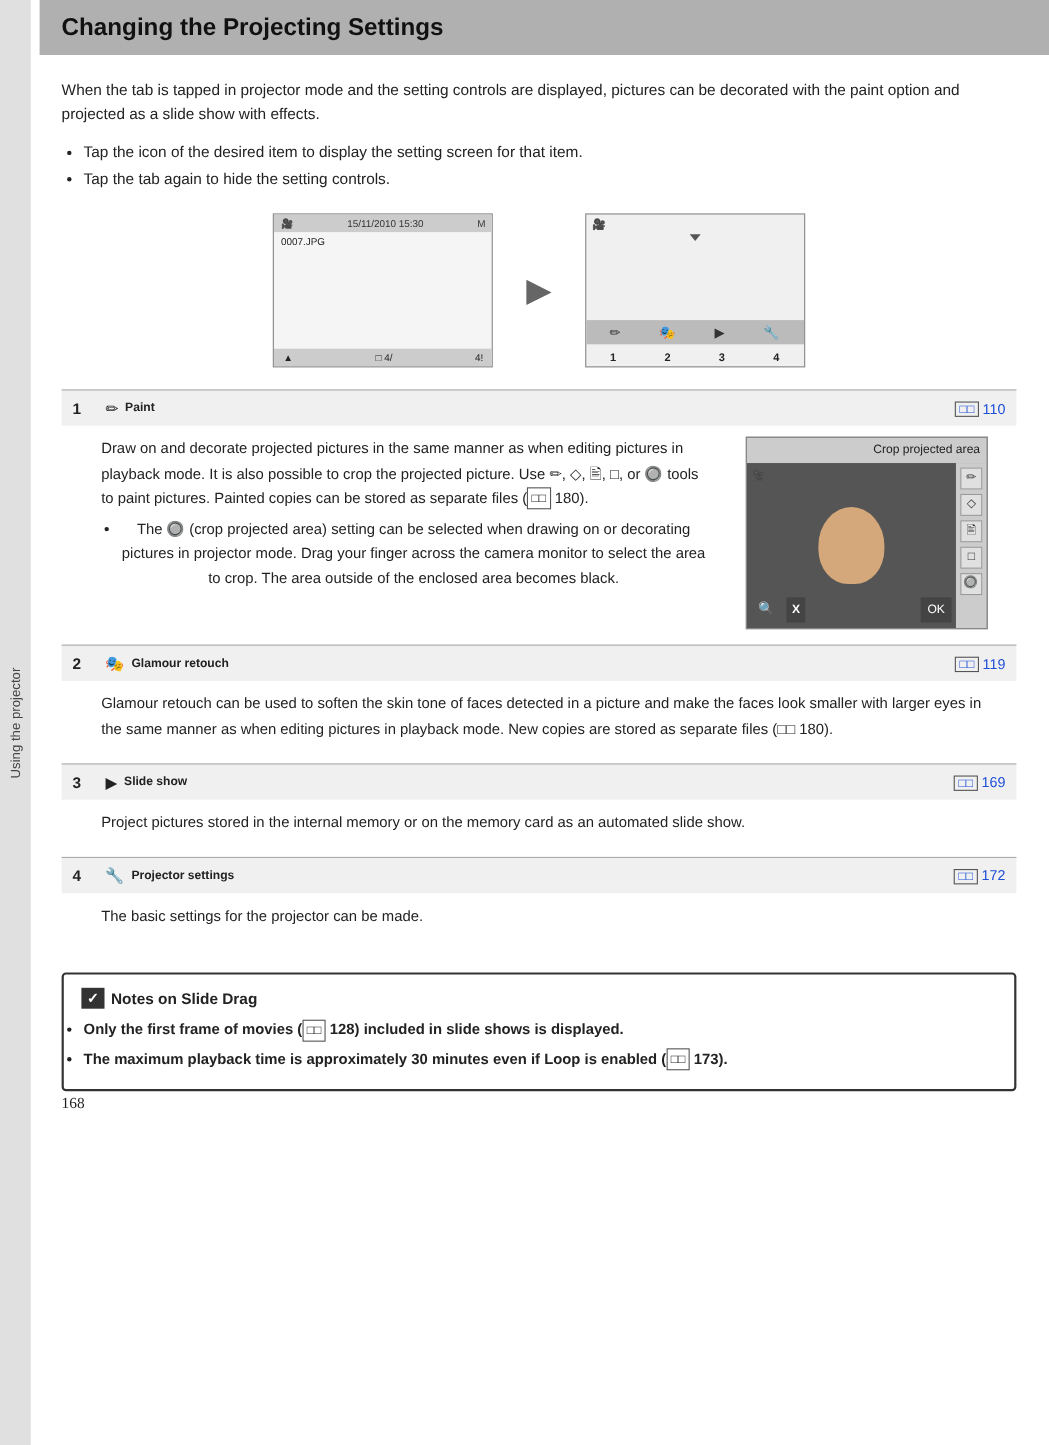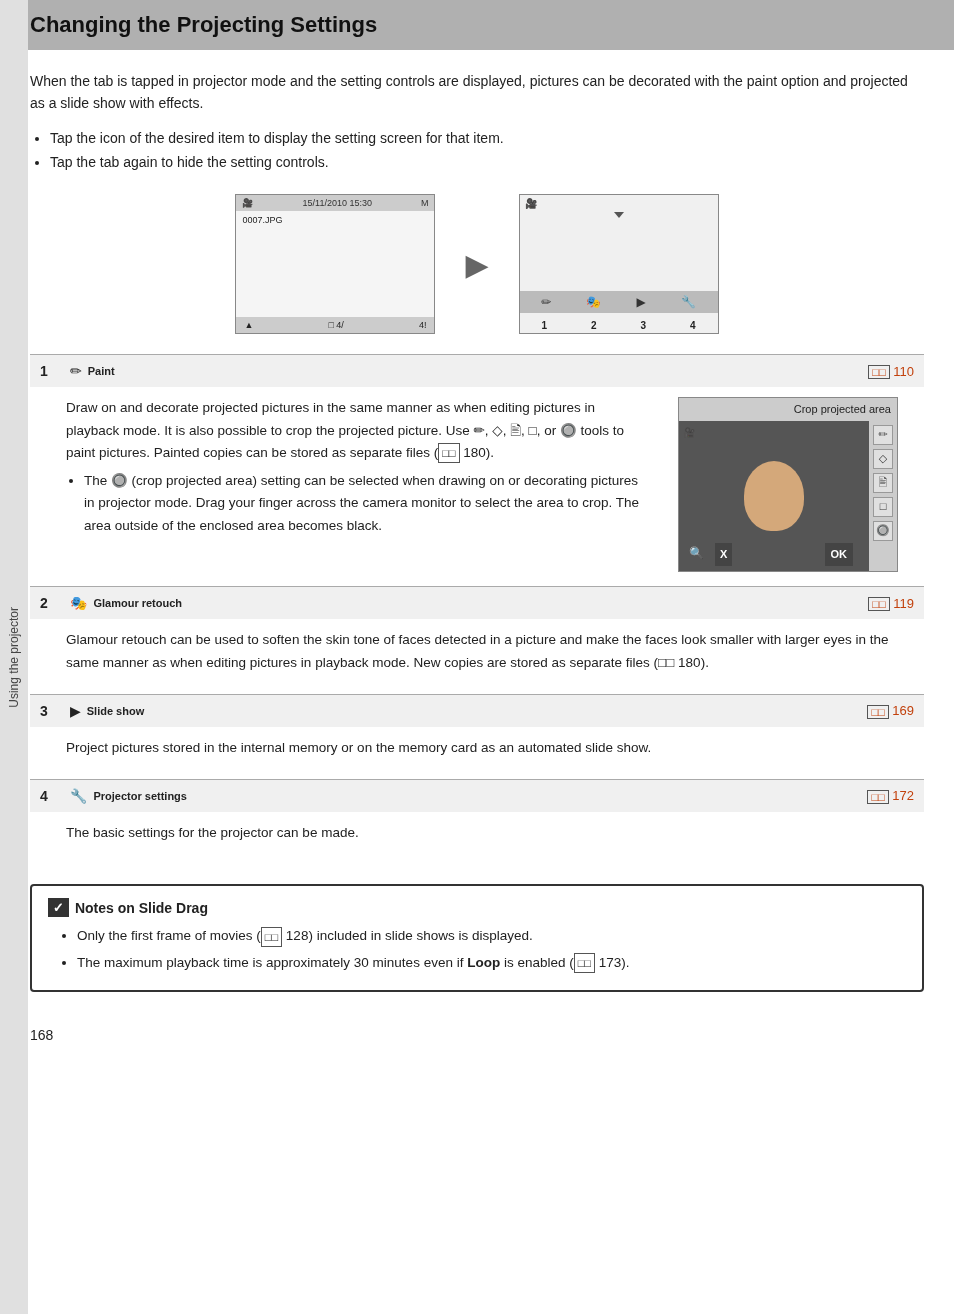--- a/index.html
+++ b/index.html
@@ -27,21 +27,21 @@
     }
     .sidebar-text {
       writing-mode: vertical-rl;
       transform: rotate(180deg);
       font-size: 12px;
       color: #444;
       white-space: nowrap;
     }
     .main-content {
       flex: 1;
-      padding: 20px 30px 20px 2px;
+      padding: 20px 30px 20px 28px;
     }
     .page-header {
       background: #b0b0b0;
       margin: -20px -30px 0 -20px;
       padding: 12px 20px;
       margin-bottom: 20px;
     }
     .page-title {
       font-size: 22px;
       font-weight: bold;
@@ -164,21 +164,21 @@
     }
     .section-icon {
       font-size: 14px;
     }
     .section-title {
       font-size: 11px;
       font-weight: bold;
     }
     .section-ref {
       font-size: 13px;
-      color: #c2410c;
+      color: #1d4ed8;
     }
     .section-body {
       padding: 10px 10px 14px 36px;
       font-size: 13.5px;
       line-height: 1.65;
       color: #222;
     }
     .section-body p {
       margin-bottom: 6px;
     }
@@ -300,21 +300,22 @@
       font-weight: bold;
       margin-bottom: 8px;
       display: flex;
       align-items: center;
       gap: 6px;
     }
     .notes-icon {
       font-size: 16px;
     }
     .notes-list {
-      margin-left: 29px;
+      margin-left: 2px;
+      font-weight: bold;
     }
     .notes-list li {
       font-size: 13.5px;
       line-height: 1.65;
       list-style: disc;
       margin-bottom: 4px;
     }
     .ref-box {
       display: inline-flex;
       align-items: center;
@@ -399,35 +400,35 @@
           <span class="section-num">1</span>
           <span class="section-icon">✏</span>
           <span class="section-title">Paint</span>
         </div>
         <span class="section-ref"><span class="ref-box">□□</span> <span>110</span></span>
       </div>
       <div class="section-body">
         <div class="content-split">
           <div class="content-left">
             <p>Draw on and decorate projected pictures in the same manner as when editing pictures in playback mode. It is also possible to crop the projected picture. Use ✏, ◇, 🖹, □, or 🔘 tools to paint pictures. Painted copies can be stored as separate files (<span class="ref-box">□□</span> 180).</p>
-            <ul style="margin-top:6px;">
+            <ul style="margin-top:6px;text-align:center;">
               <li>The 🔘 (crop projected area) setting can be selected when drawing on or decorating pictures in projector mode. Drag your finger across the camera monitor to select the area to crop. The area outside of the enclosed area becomes black.</li>
             </ul>
           </div>
           <div class="content-right">
 
             <div class="crop-screen">
               <div class="crop-label">Crop projected area</div>
               <div class="crop-inner">
                 <div class="crop-main">
                   <span style="position:absolute;top:4px;left:4px;color:#ddd;font-size:10px;">🎥</span>
                   <div class="face-circle"></div>
                   <span class="zoom-icon" style="position:absolute;bottom:6px;left:6px;background:#555;color:#fff;padding:2px 4px;font-size:12px;">🔍</span>
                   <span class="x-icon" style="position:absolute;bottom:6px;left:36px;background:#444;color:#fff;padding:2px 5px;font-size:11px;font-weight:bold;">X</span>
-                  <span class="ok-btn" style="position:absolute;bottom:6px;right:16px;background:#444;color:#fff;padding:2px 6px;font-size:11px;font-weight:bold;">OK</span>
+                  <span class="ok-btn" style="position:absolute;bottom:6px;right:4px;background:#444;color:#fff;padding:2px 6px;font-size:11px;font-weight:normal;">OK</span>
                 </div>
                 <div class="side-toolbar">
                   <div class="side-icon">✏</div>
                   <div class="side-icon">◇</div>
                   <div class="side-icon">🖹</div>
                   <div class="side-icon">□</div>
                   <div class="side-icon">🔘</div>
                 </div>
               </div>
             </div>
@@ -482,16 +483,16 @@
       <div class="notes-title">
         <span class="notes-icon" style="background:#333;color:#fff;padding:2px 5px;font-size:13px;">✓</span>
         <span>Notes on Slide Drag</span>
       </div>
       <ul class="notes-list">
         <li>Only the first frame of movies (<span class="ref-box">□□</span> 128) included in slide shows is displayed.</li>
         <li>The maximum playback time is approximately 30 minutes even if <strong>Loop</strong> is enabled (<span class="ref-box">□□</span> 173).</li>
       </ul>
     </div>
 
-    <div style="margin-top: 35px;">168</div>
+    <div style="margin-top: 4px; font-family: Liberation Serif, serif;">168</div>
 
   </div>
 </div>
 
 </body></html>

